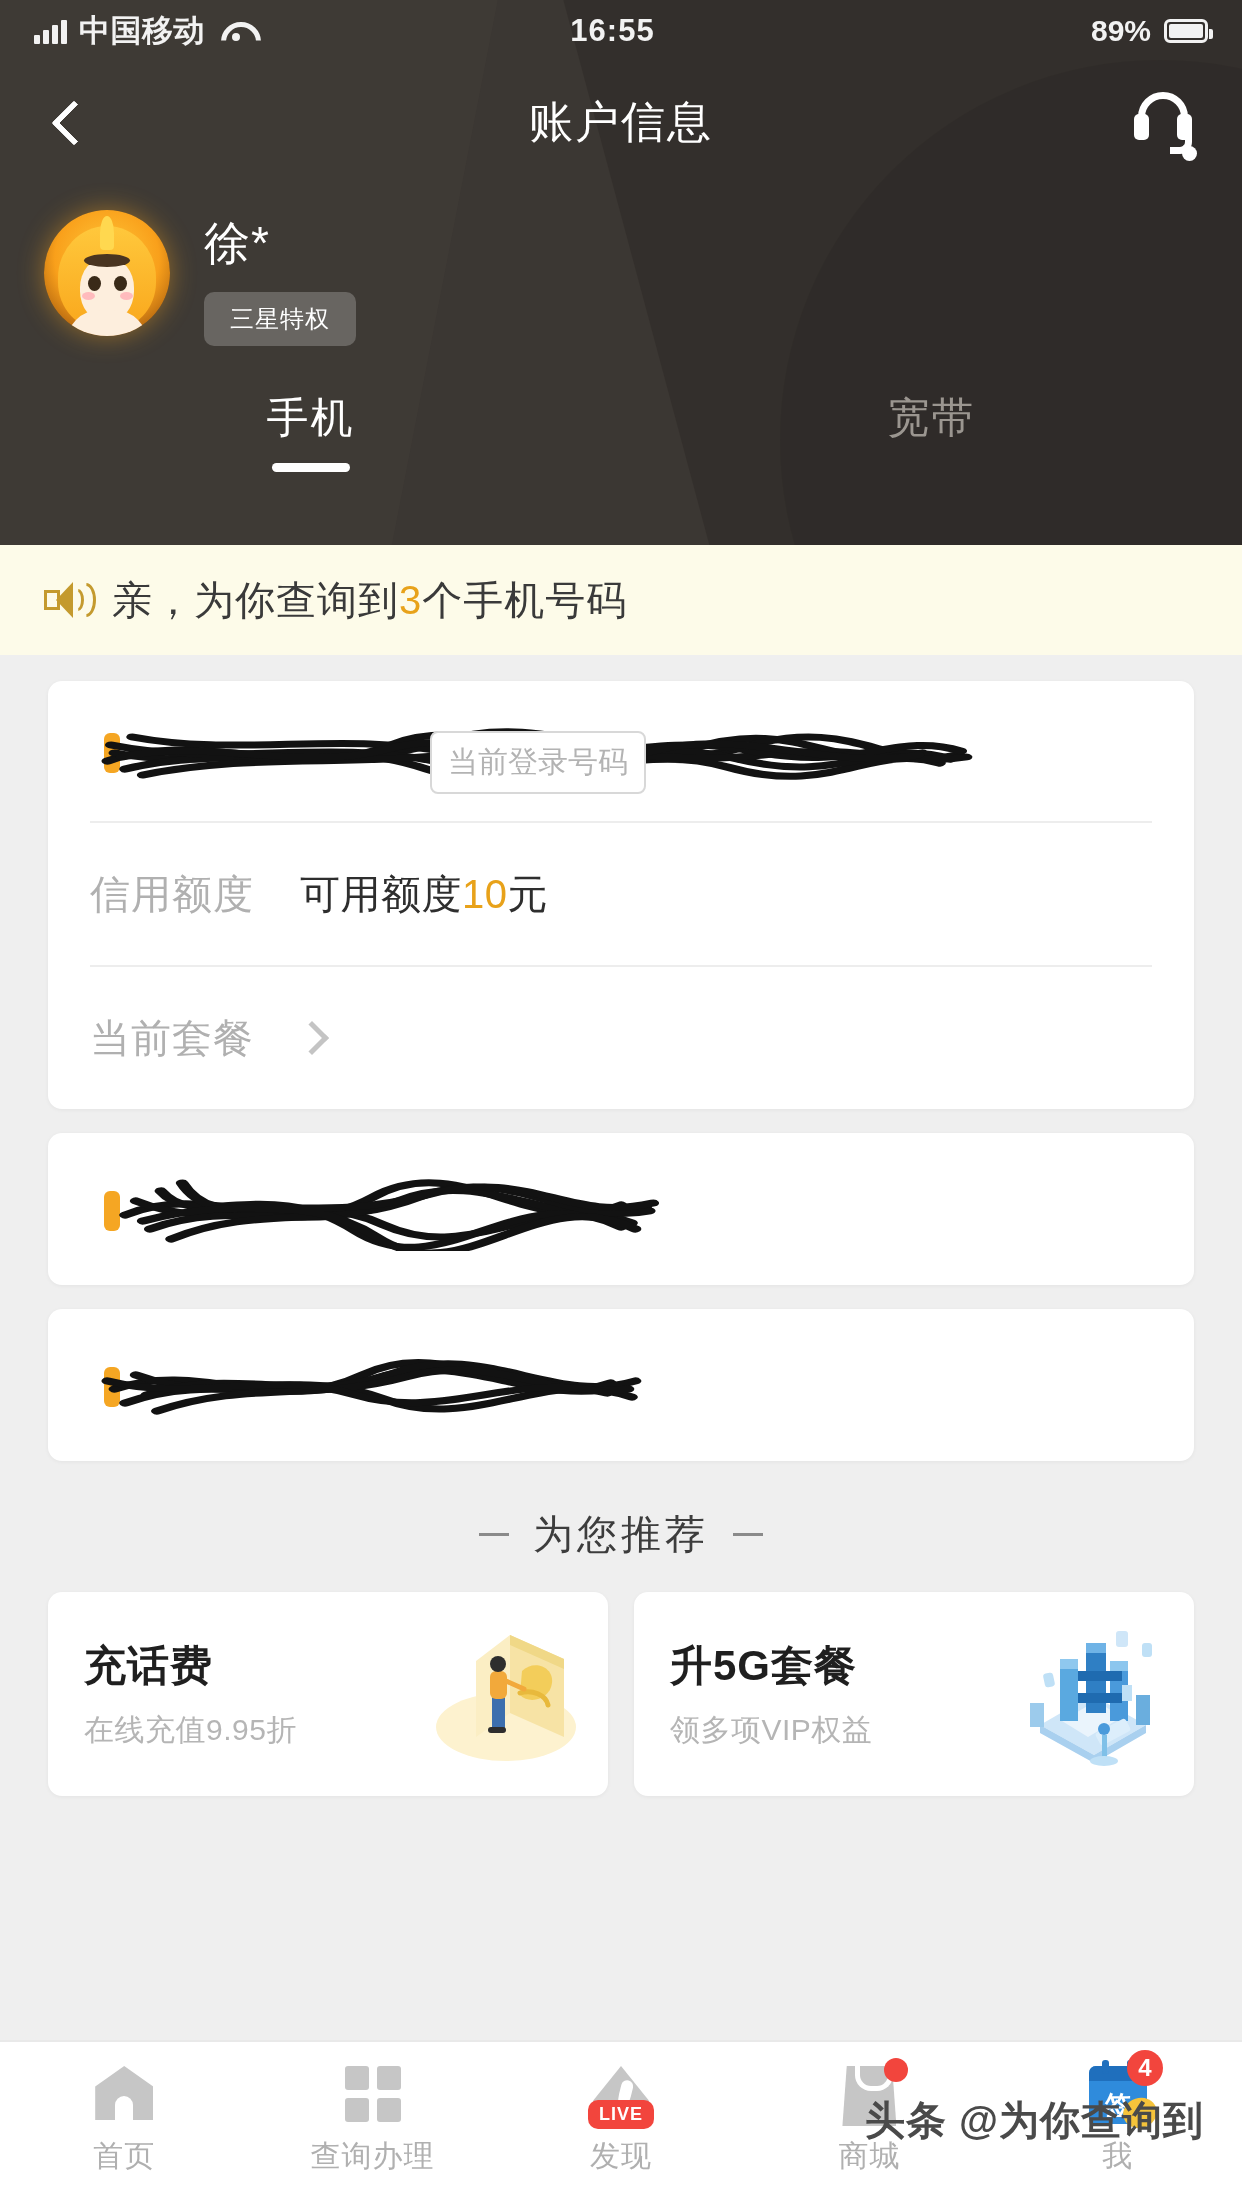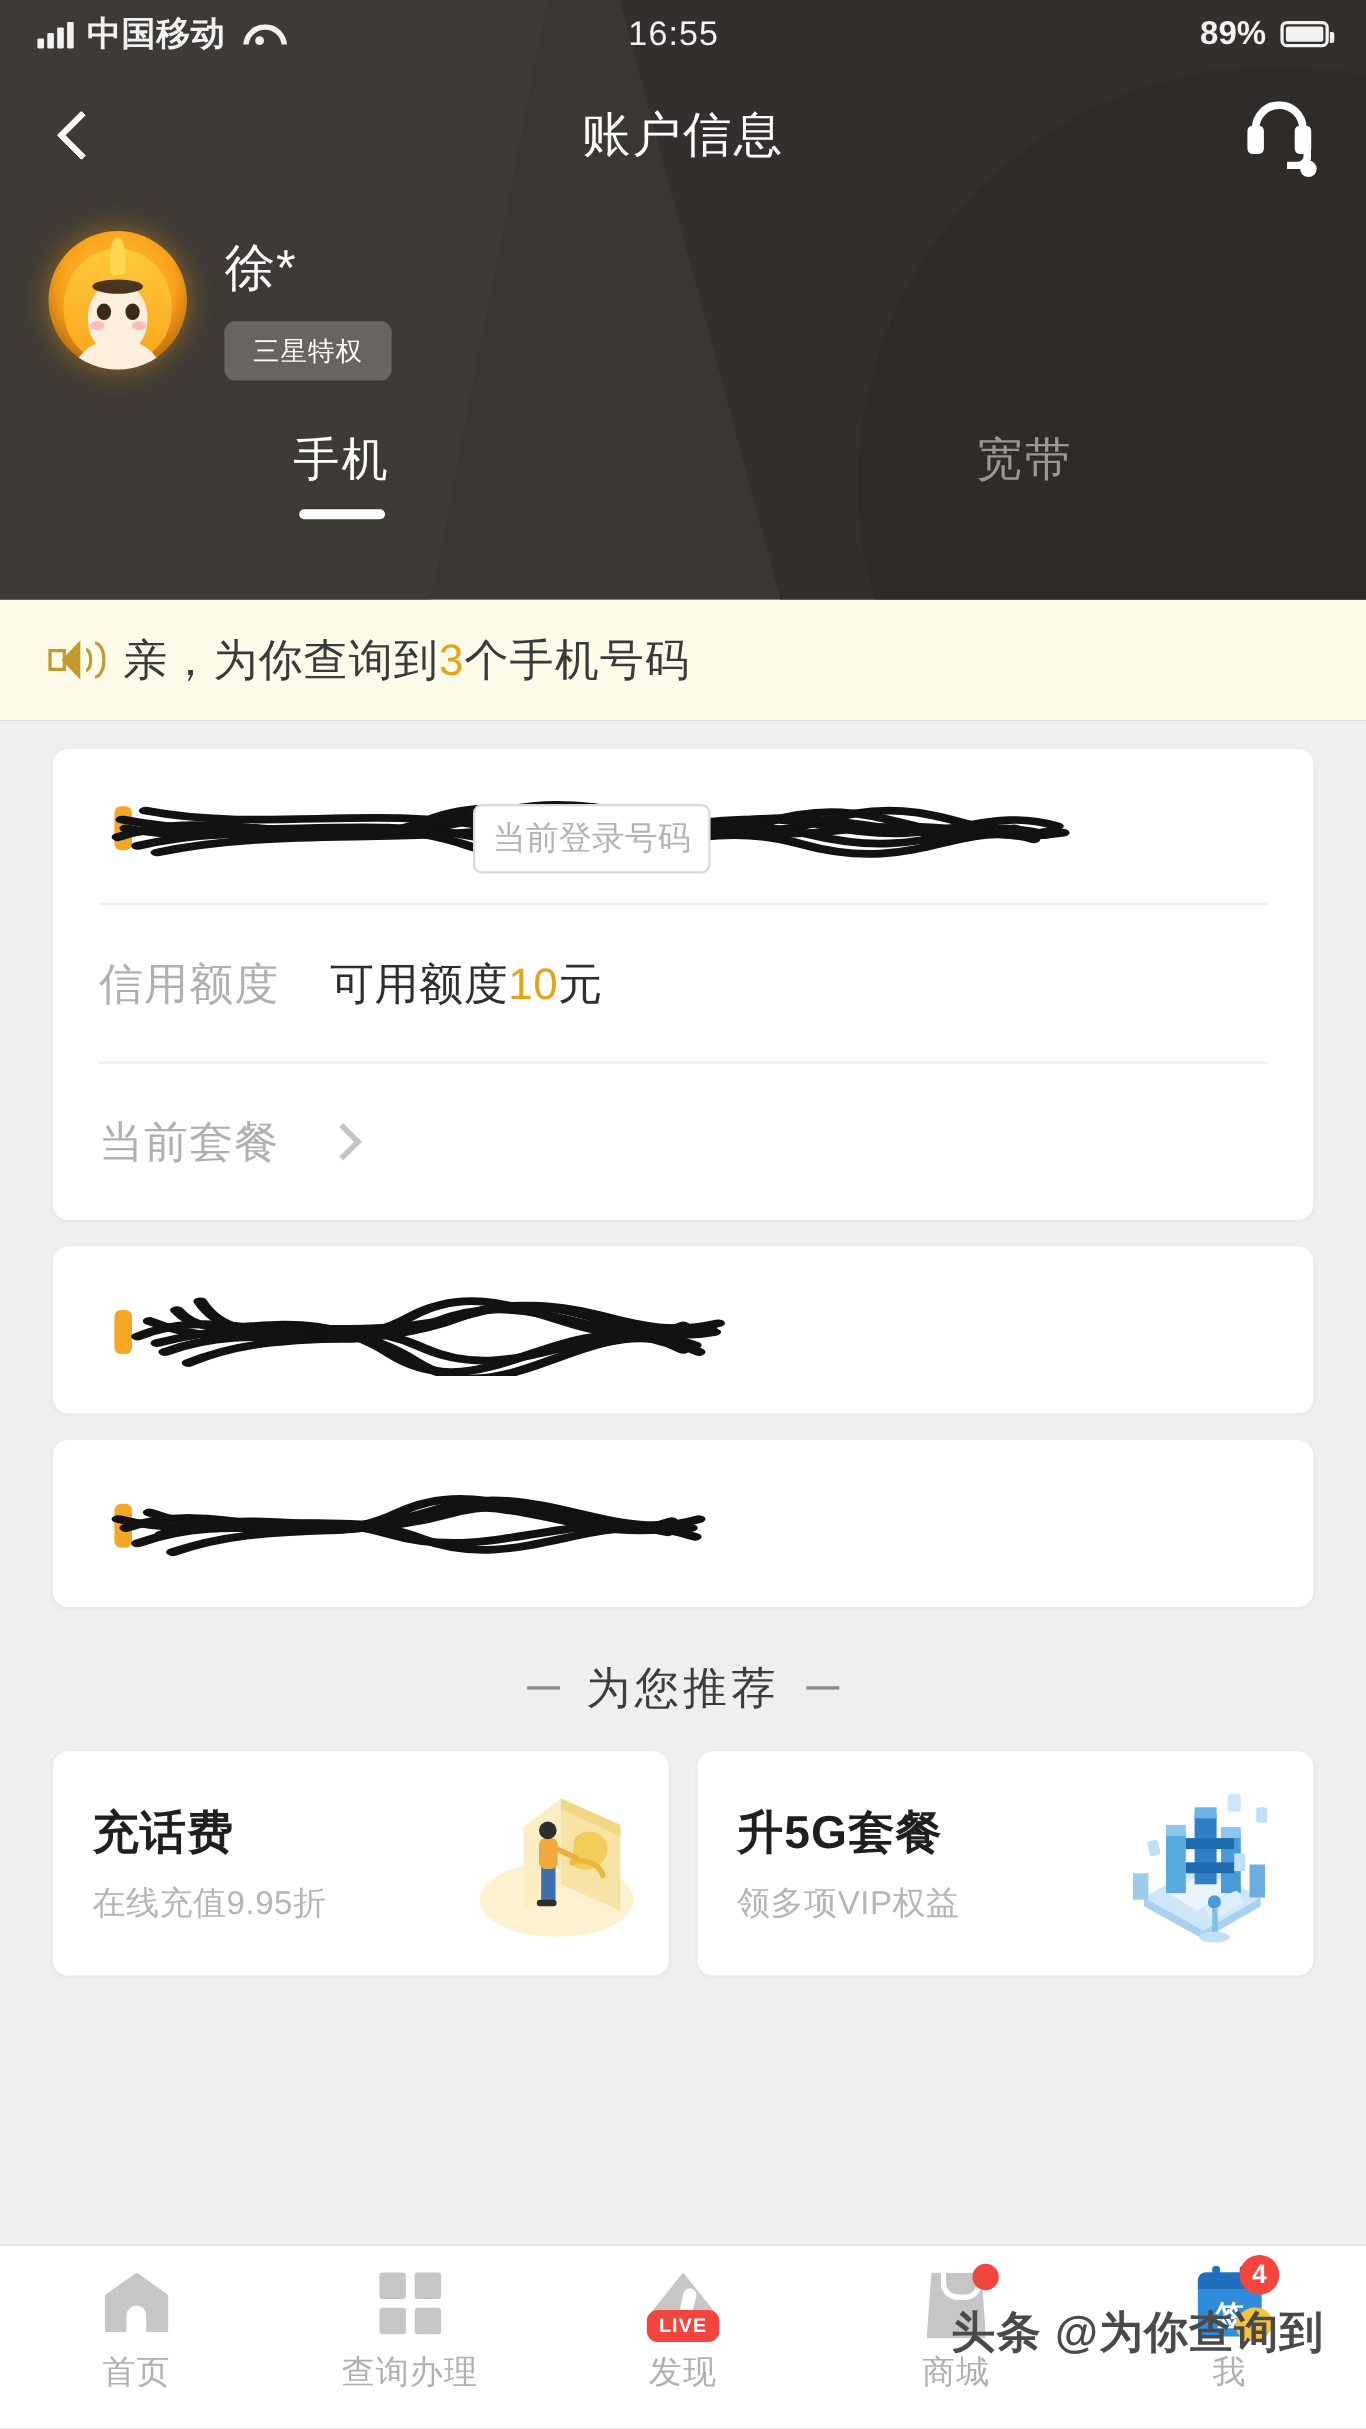--- a/index.html
+++ b/index.html
@@ -3,21 +3,21 @@
 <meta charset="utf-8">
 <style>
   * { margin:0; padding:0; box-sizing:border-box; }
   html,body { width:1242px; height:2208px; }
   body {
     font-family:"Liberation Sans","DejaVu Sans",sans-serif;
     background:#f0f0f0;
     position:relative;
     overflow:hidden;
   }
-  .phone { width:1242px; height:2208px; position:relative; display:flex; flex-direction:column; background:#a3a3a3; }
+  .phone { width:1242px; height:2208px; position:relative; display:flex; flex-direction:column; background:#7dd3fc; }
 
   
   .header {
     position:relative;
     background:#3b3733;
     height:545px;
     flex:0 0 545px;
     overflow:hidden;
   }
   .hdr-shape-a{
@@ -53,21 +53,21 @@
     content:""; position:absolute; left:0; top:2px; width:30px; height:30px;
     border:5px solid #f2f2f2; border-radius:50%;
     clip-path:polygon(0 0,100% 0,100% 46%,0 46%);
   }
   .wifi::after{
     content:""; position:absolute; left:11px; top:13px; width:8px;height:8px;
     background:#f2f2f2; border-radius:50%;
   }
   .sb-time{
     position:absolute; left:0; right:17px; text-align:center;
-    font-size:31px; font-weight:normal; letter-spacing:1px;
+    font-size:31px; font-weight:bold; letter-spacing:1px;
   }
   .sb-right{ margin-left:auto; display:flex; align-items:center; gap:13px; }
   .batt{ width:44px;height:24px;border:3px solid #f2f2f2;border-radius:6px; position:relative; padding:2px;}
   .batt::after{content:"";position:absolute;right:-8px;top:7px;width:4px;height:10px;background:#f2f2f2;border-radius:0 2px 2px 0;}
   .batt i{display:block;height:100%;background:#f2f2f2;border-radius:2px;}
 
   
   .navbar{
     height:120px; display:flex; align-items:center; padding:0 44px;
     position:relative;

